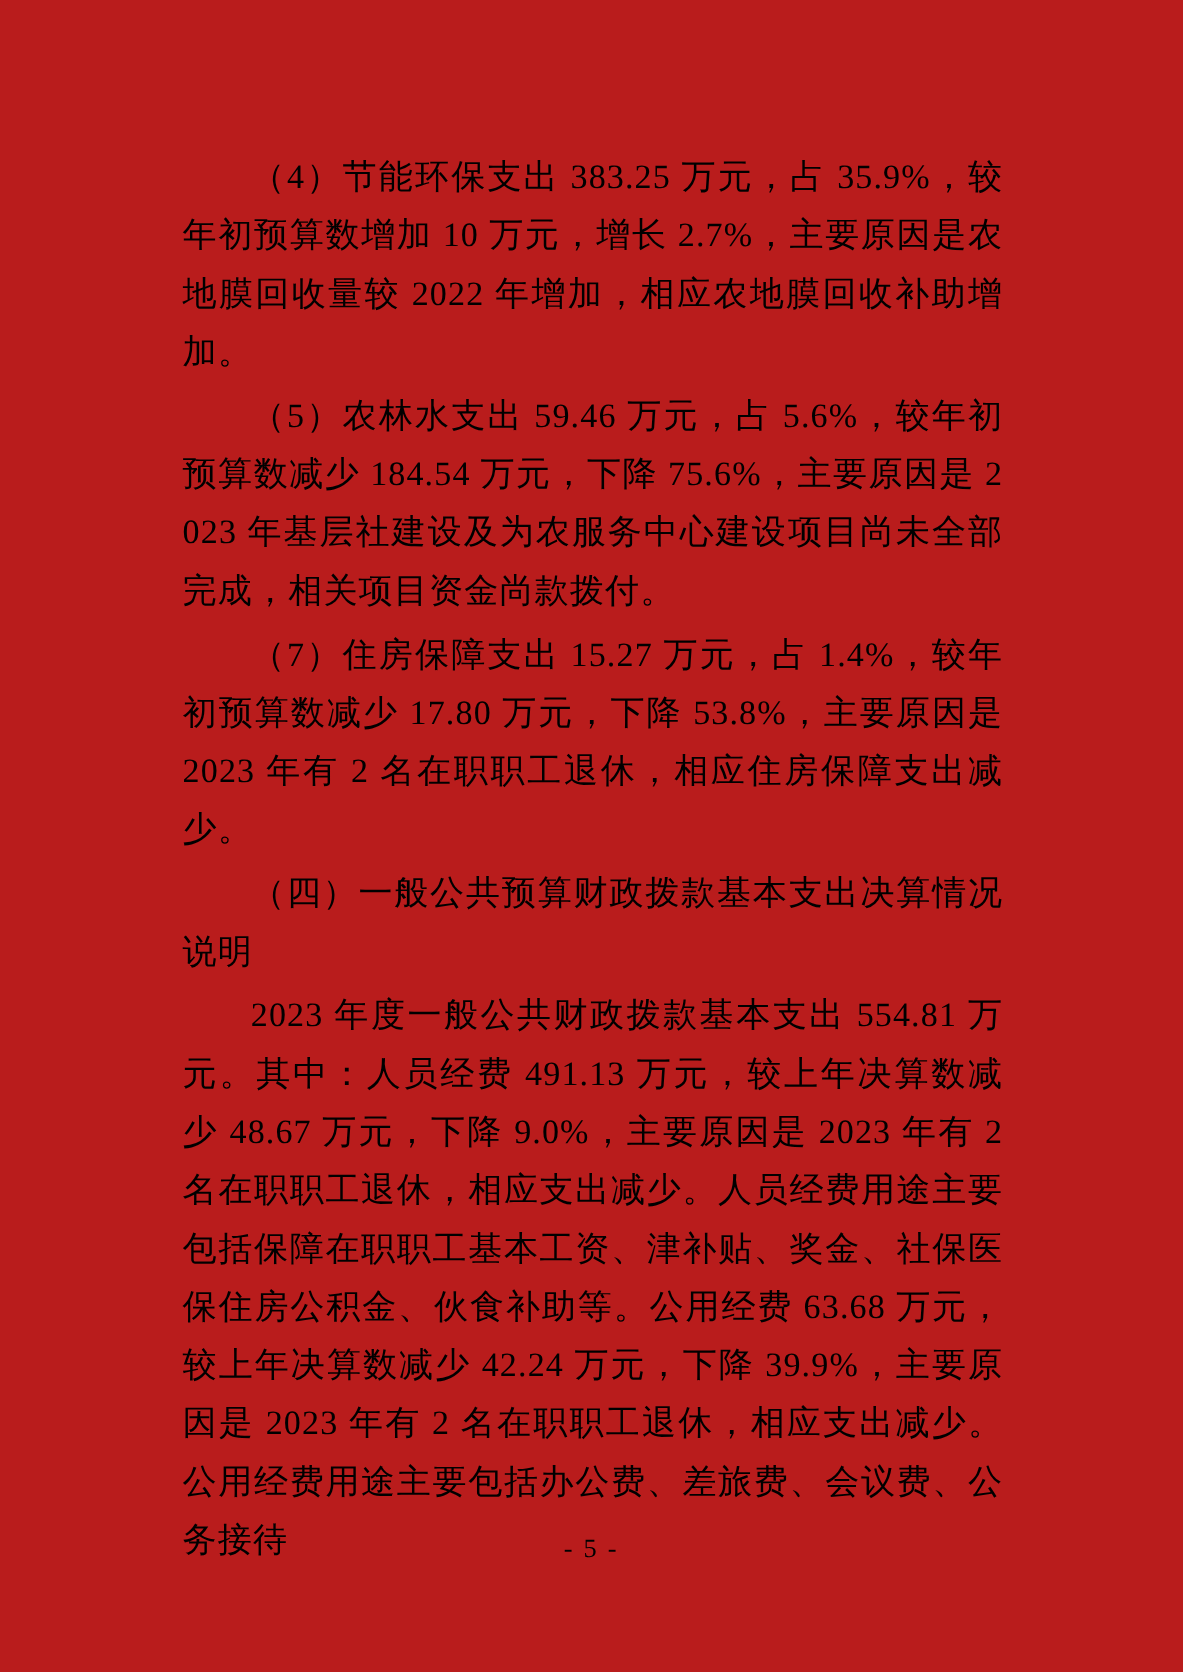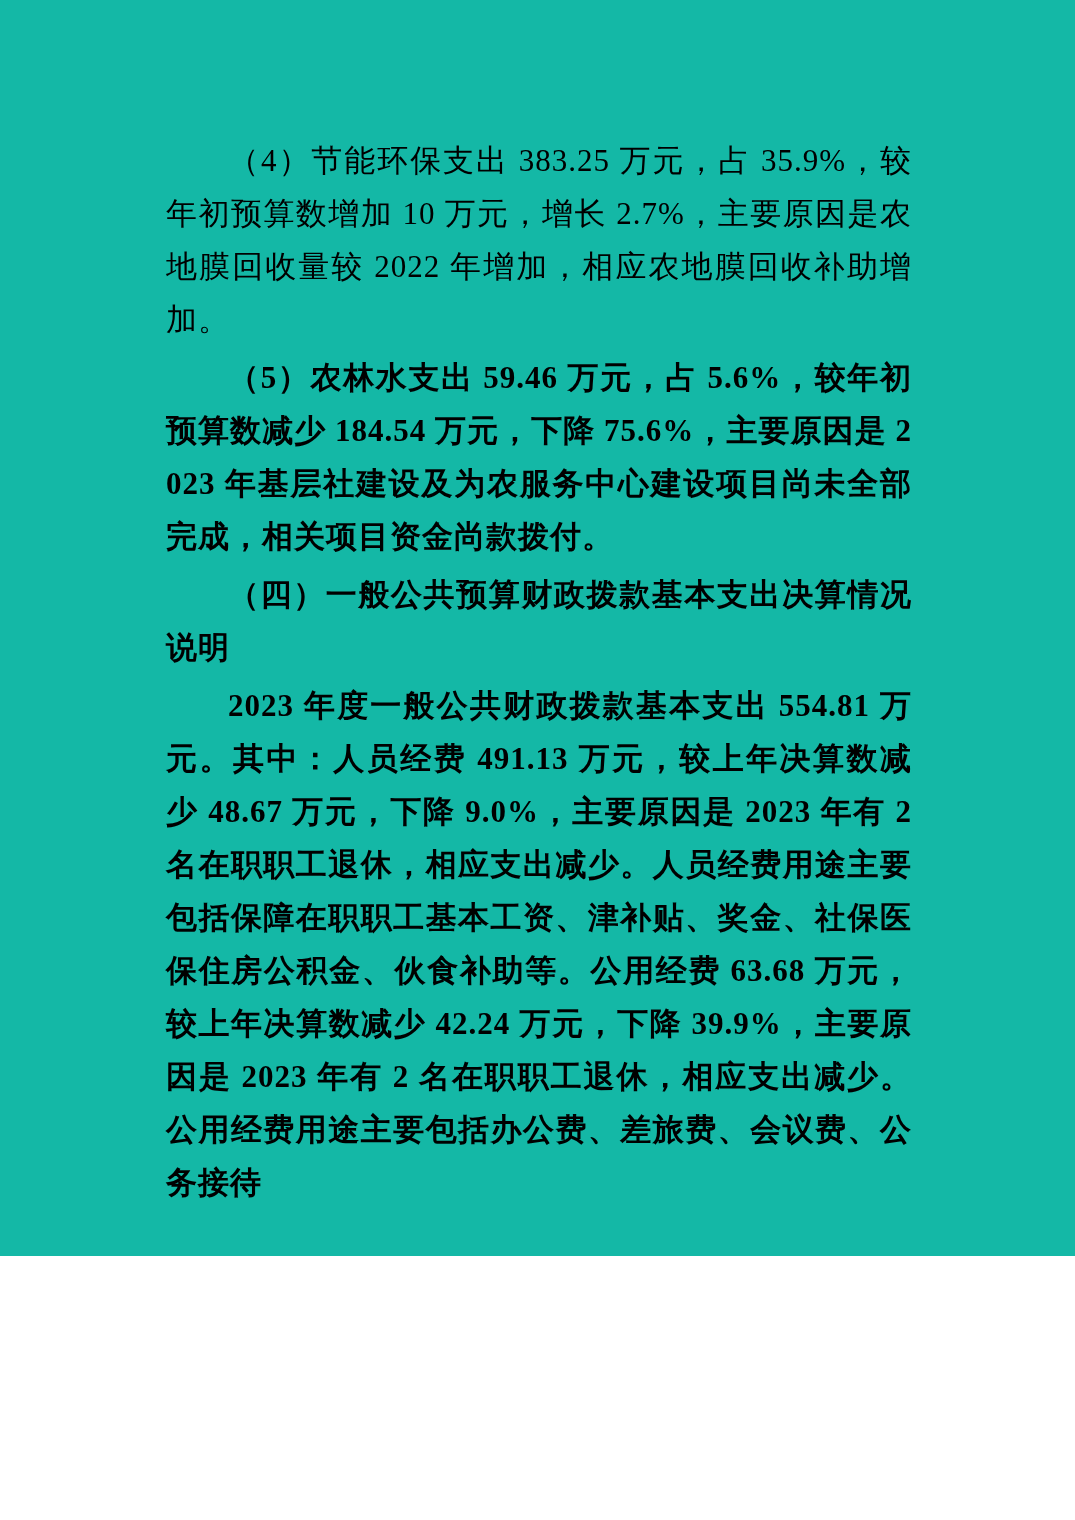--- a/index.html
+++ b/index.html
@@ -12,62 +12,62 @@
     height: 1520px;
     position: relative;
     font-family: "Liberation Serif", "DejaVu Serif", serif;
     color: #000000;
   }
   .page {
     position: absolute;
     left: 0;
     top: 0;
     width: 1075px;
-    height: 1256px;
-    background: #14b8a6;
+    height: 1520px;
+    background: #b91c1c;
     overflow: hidden;
   }
   .content {
     position: absolute;
     left: 166px;
     top: 134px;
     width: 746px;
   }
   .para {
     margin: 0;
     font-size: 31px;
     line-height: 53px;
     text-align: justify;
     text-justify: inter-character;
     text-indent: 2em;
     letter-spacing: 1px;
     word-break: break-all;
   }
   .para + .para {
     margin-top: 5px;
-    font-weight: bold;
   }
   .para.heading {
-    font-weight: bold;
+    font-weight: normal;
   }
   .footer {
     position: absolute;
     left: 0;
     right: 0;
     top: 1392px;
     text-align: center;
     font-size: 24px;
     line-height: 32px;
     letter-spacing: 2px;
   }
 </style>
 </head>
 <body>
 
 <div class="page">
   <div class="content">
     <p class="para">（4）节能环保支出 383.25 万元，占 35.9%，较年初预算数增加 10 万元，增长 2.7%，主要原因是农地膜回收量较 2022 年增加，相应农地膜回收补助增加。</p>
     <p class="para">（5）农林水支出 59.46 万元，占 5.6%，较年初预算数减少 184.54 万元，下降 75.6%，主要原因是 2023 年基层社建设及为农服务中心建设项目尚未全部完成，相关项目资金尚款拨付。</p>
+    <p class="para">（7）住房保障支出 15.27 万元，占 1.4%，较年初预算数减少 17.80 万元，下降 53.8%，主要原因是 2023 年有 2 名在职职工退休，相应住房保障支出减少。</p>
     <p class="para heading">（四）一般公共预算财政拨款基本支出决算情况说明</p>
     <p class="para">2023 年度一般公共财政拨款基本支出 554.81 万元。其中：人员经费 491.13 万元，较上年决算数减少 48.67 万元，下降 9.0%，主要原因是 2023 年有 2 名在职职工退休，相应支出减少。人员经费用途主要包括保障在职职工基本工资、津补贴、奖金、社保医保住房公积金、伙食补助等。公用经费 63.68 万元，较上年决算数减少 42.24 万元，下降 39.9%，主要原因是 2023 年有 2 名在职职工退休，相应支出减少。公用经费用途主要包括办公费、差旅费、会议费、公务接待</p>
   </div>
   <div class="footer">- 5 -</div>
 </div>
 
 </body></html>

